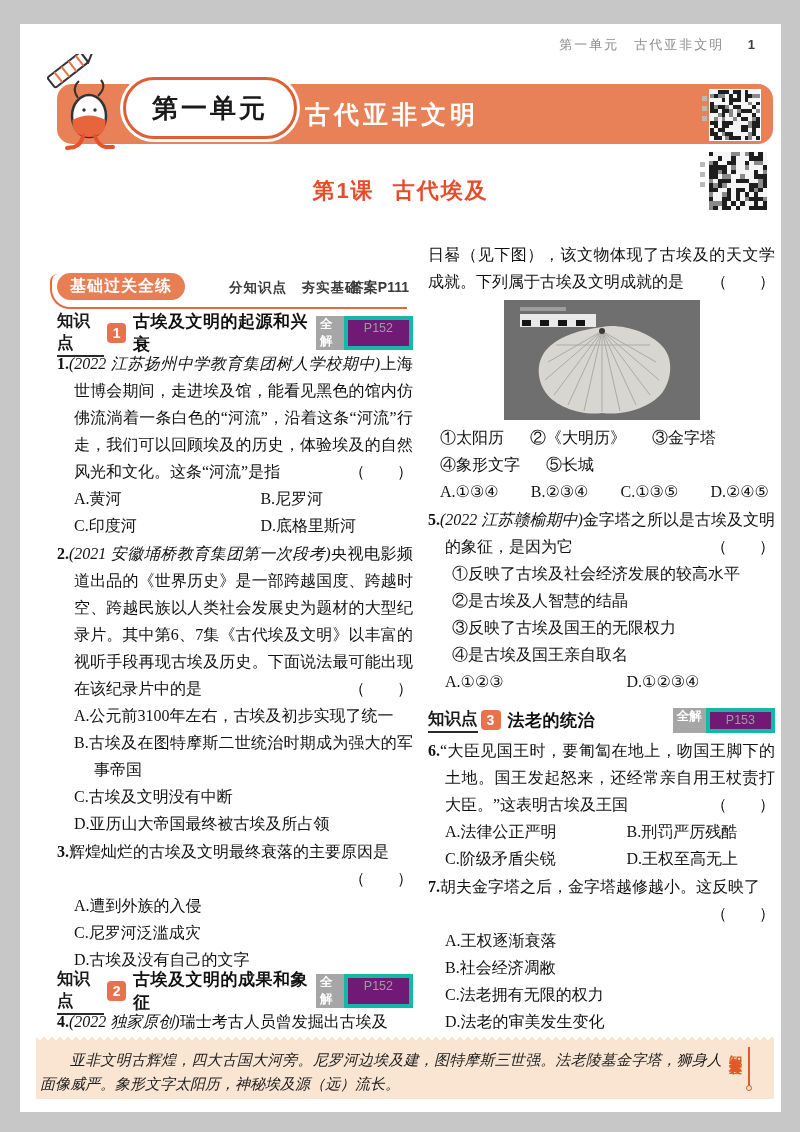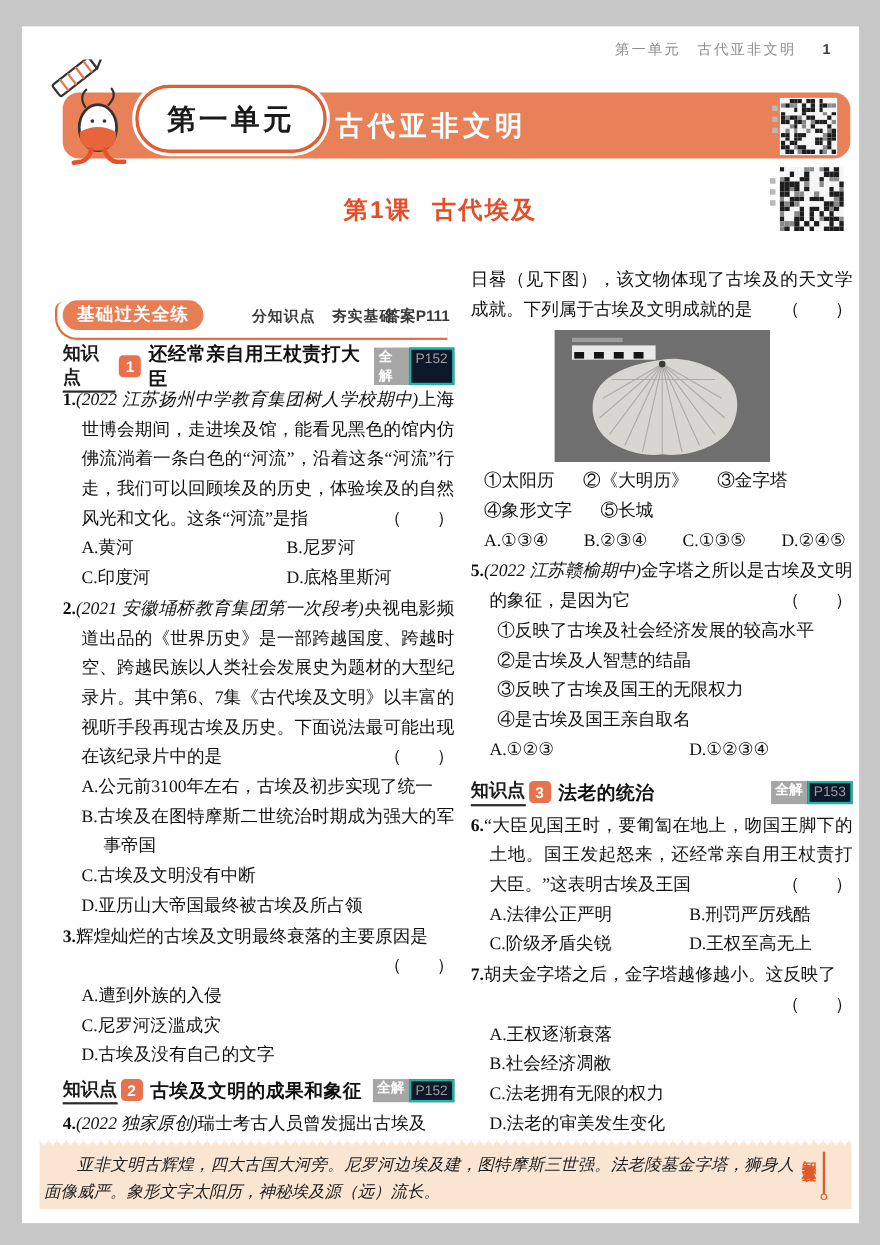--- a/index.html
+++ b/index.html
@@ -79,21 +79,21 @@
   .kp{display:flex;align-items:center;margin:5px 0 4px 0;height:26px;}
   .kp-label{font-size:16.5px;font-weight:bold;color:#1a1a1a;border-bottom:2px solid #2a2a2a;padding-bottom:1px;}
   .kp-num{
     width:20px;height:20px;border-radius:4px;background:#E8714E;color:#fff;
     font-size:14px;font-weight:bold;display:flex;align-items:center;justify-content:center;
     margin:0 7px 0 3px;
   }
   .kp-title{font-size:17px;font-weight:bold;color:#111;letter-spacing:0.5px;}
   .kp-ref{margin-left:auto;display:flex;font-size:12.5px;line-height:17px;}
   .kp-ref-label{background:#A6A6A6;color:#fff;padding:0 4px;font-weight:bold;}
-  .kp-ref-page{border:2px solid #14b8a6;color:#9c9c9c;padding:0 4px;background:#0f172a;}
+  .kp-ref-page{border:4px solid #14b8a6;color:#9c9c9c;padding:0 16px;background:#701a75;}
 
   
   .q{font-family:"Liberation Serif","DejaVu Serif",serif;font-size:16px;line-height:27px;color:#111;
      text-align:justify;margin:0 0 1px 0;}
   .stem{padding-left:17px;text-indent:-17px;margin:0;overflow:hidden;}
   .stem-cont{margin:0;overflow:hidden;}
   .qnum{font-weight:bold;}
   .qsource{font-style:italic;}
   .paren{float:right;}
   .opt-block{margin-left:17px;padding-left:20px;text-indent:-20px;}
@@ -530,21 +530,21 @@
       <div class="practice">
         <div class="practice-hook"></div>
         <div class="practice-badge">基础过关全练</div>
         <div class="practice-tags">分知识点　夯实基础</div>
         <div class="practice-ans">答案P111</div>
       </div>
 
       <div class="kp">
         <span class="kp-label">知识点</span>
         <span class="kp-num">1</span>
-        <span class="kp-title">还经常亲自用王杖责打大臣</span>
+        <span class="kp-title">古埃及文明的起源和兴衰</span>
         <span class="kp-ref">
           <span class="kp-ref-label">全解</span>
           <span class="kp-ref-page">P152</span>
         </span>
       </div>
 
       <div class="q">
         <p class="stem"><span class="qnum">1.</span><span class="qsource">(2022 江苏扬州中学教育集团树人学校期中)</span><span>上海世博会期间，走进埃及馆，能看见黑色的馆内仿佛流淌着一条白色的“河流”，沿着这条“河流”行走，我们可以回顾埃及的历史，体验埃及的自然风光和文化。这条“河流”是指</span><span class="paren">（　　）</span></p>
         <div class="opts-grid">
           <div>A.黄河</div>

